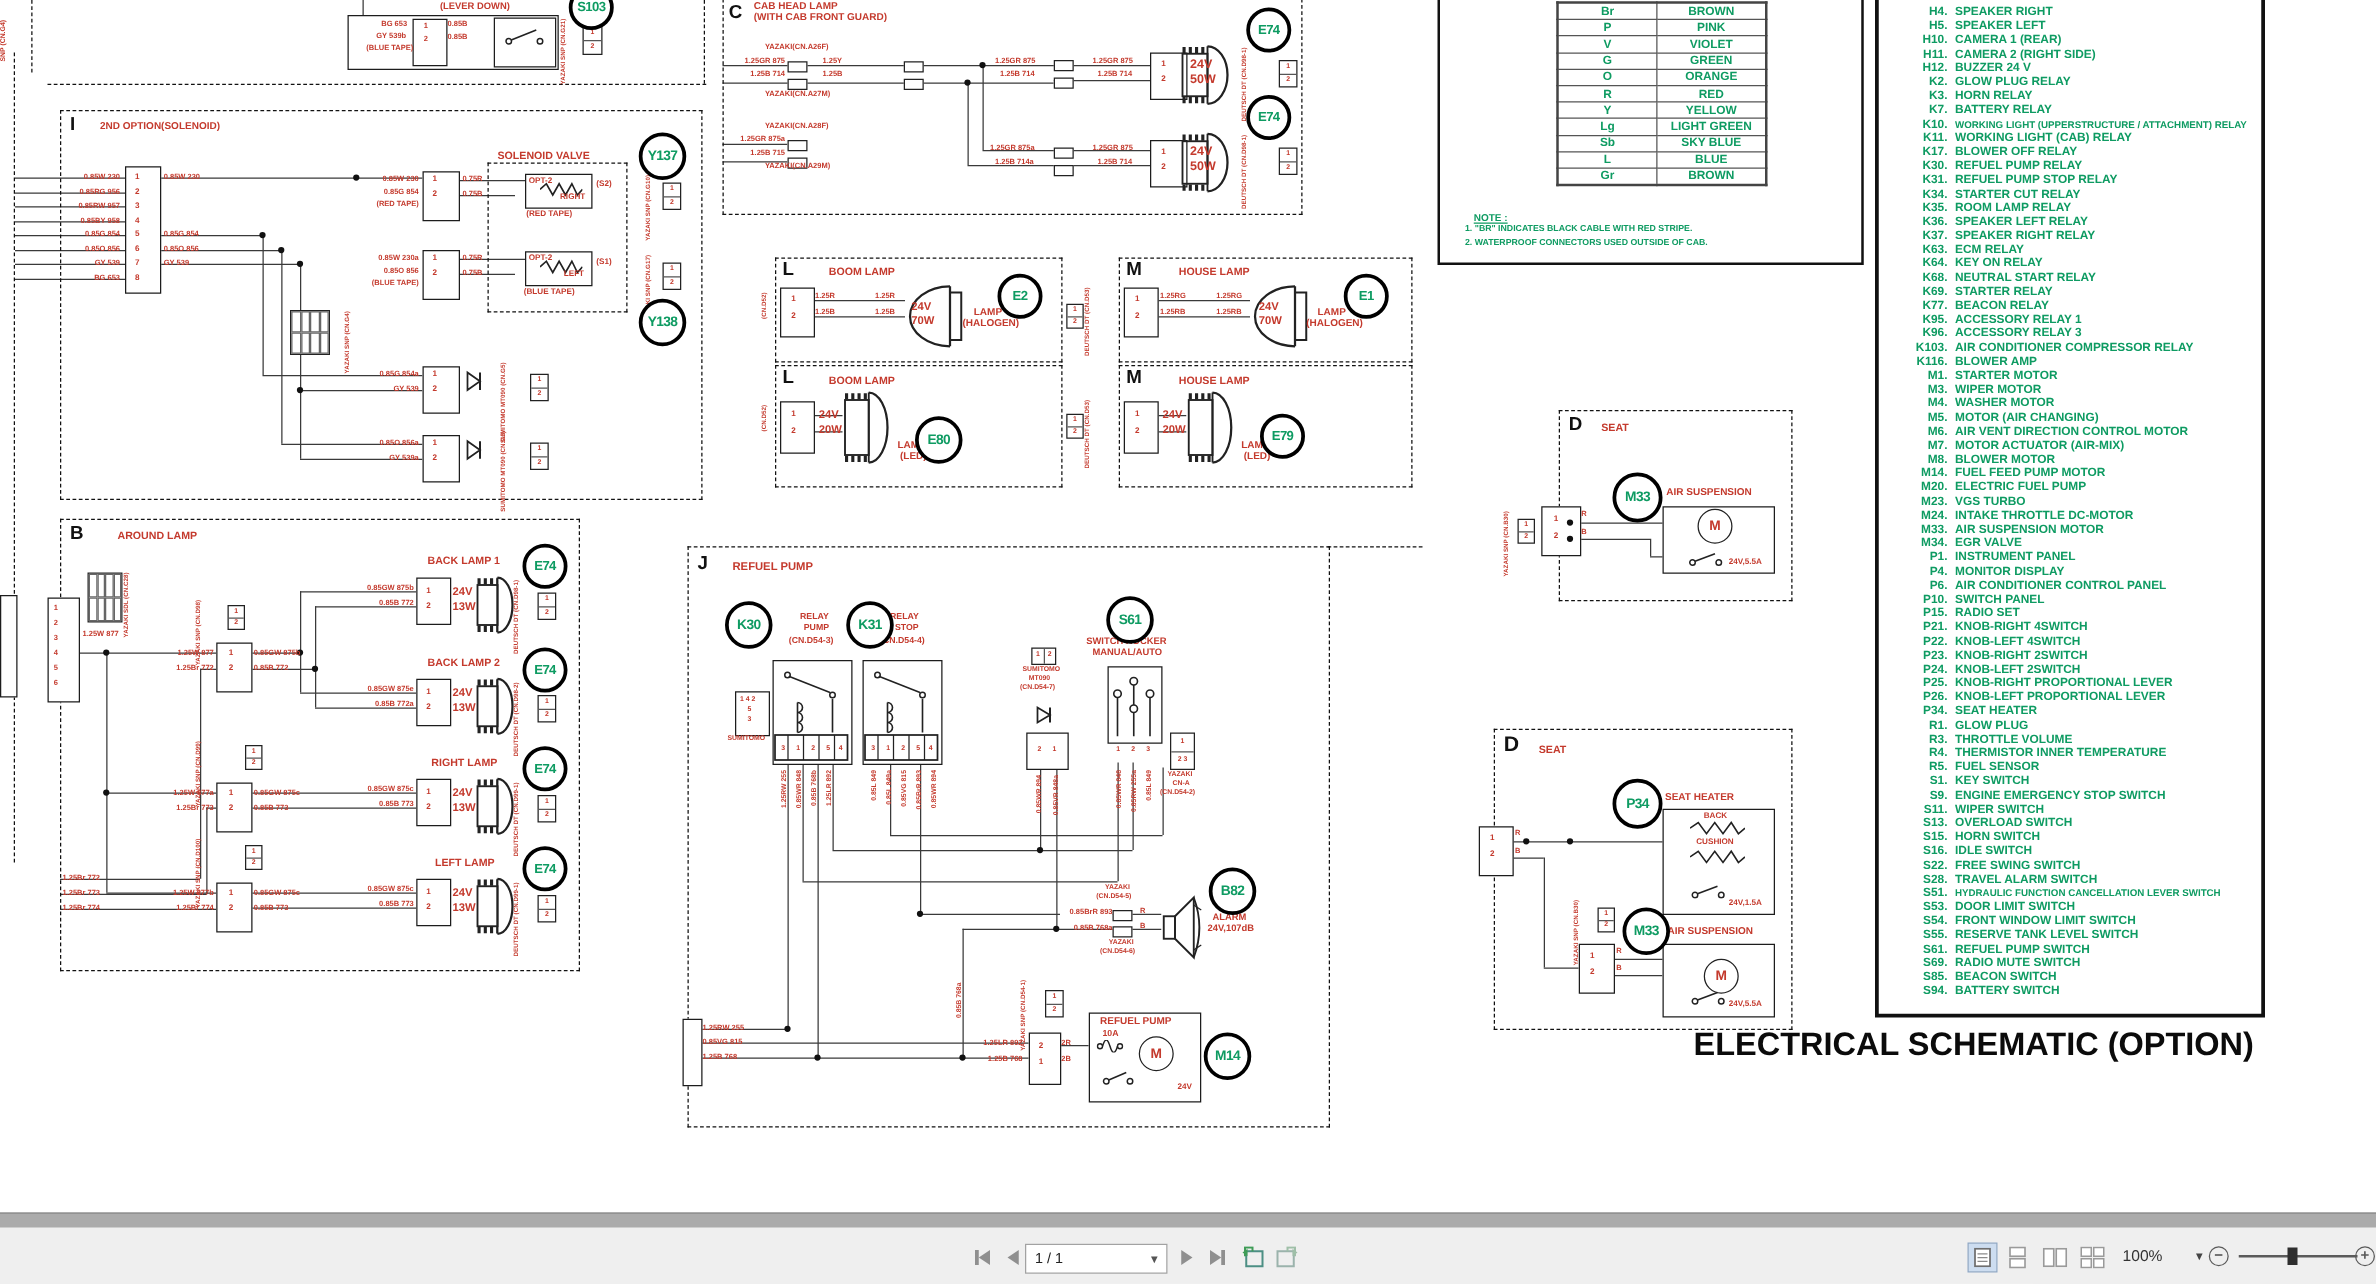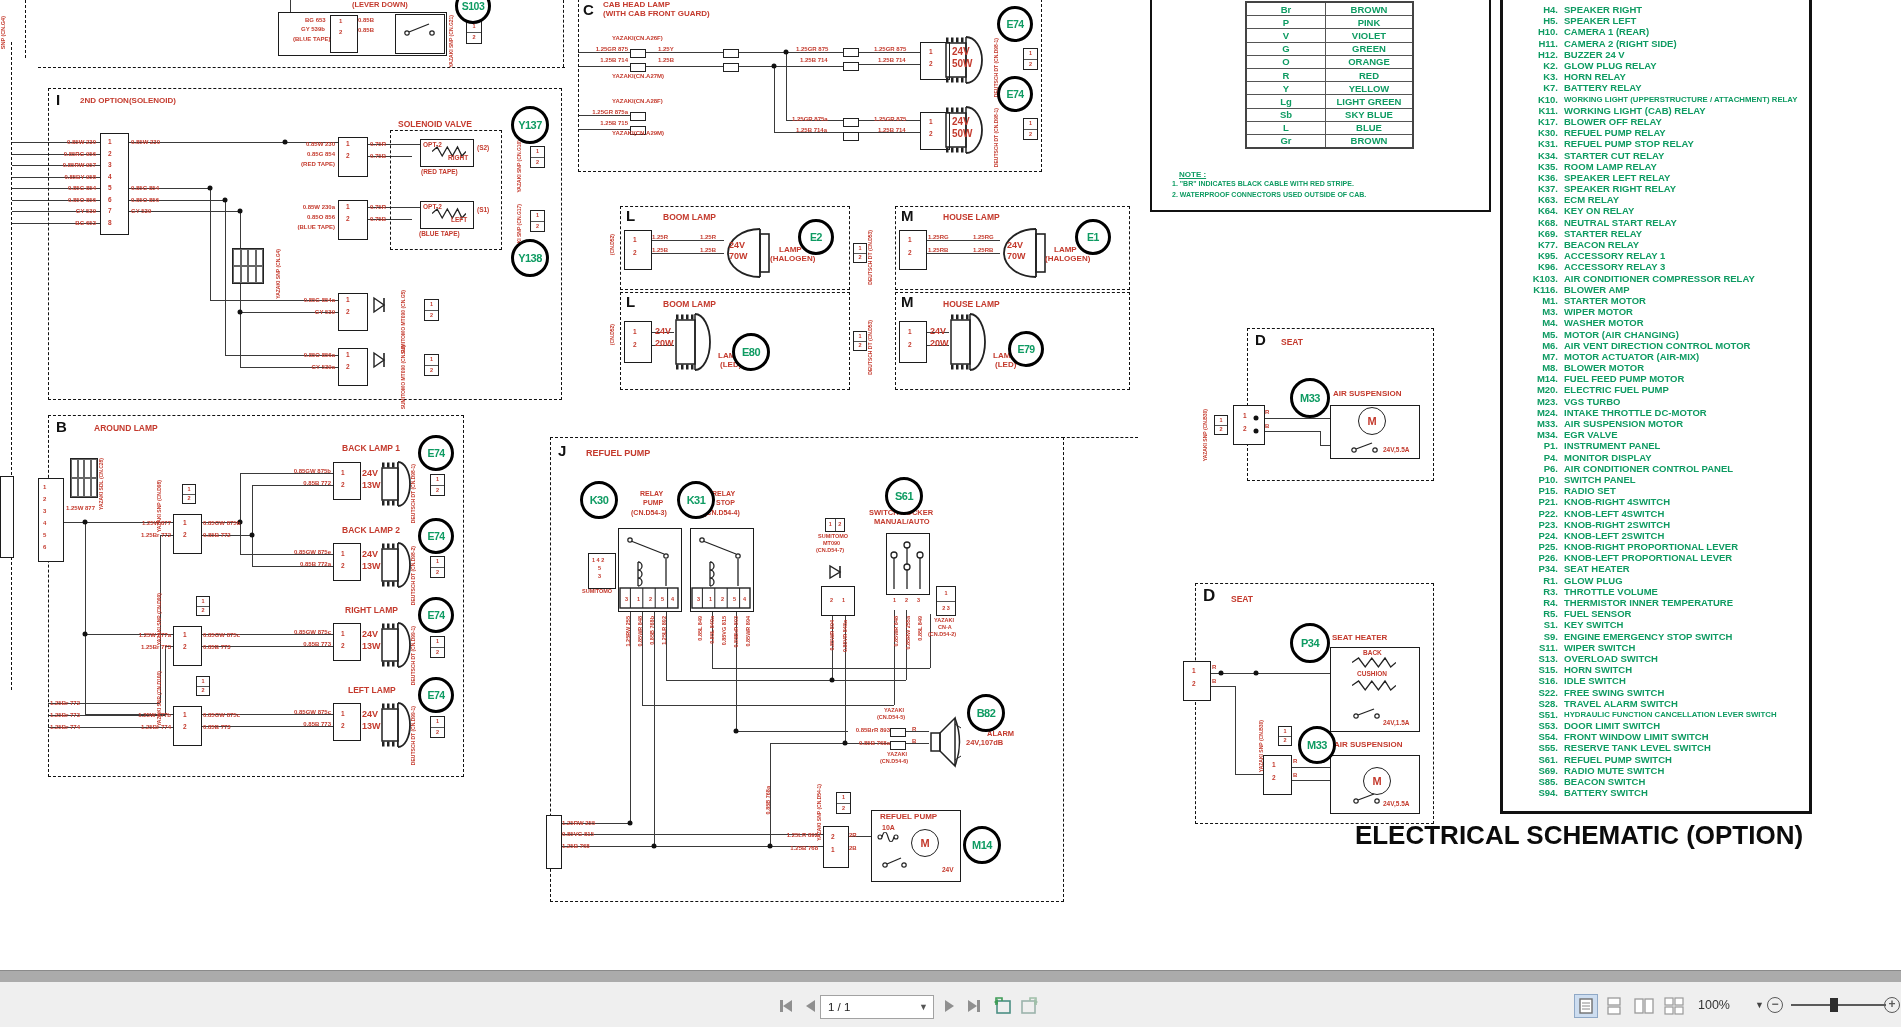--- a/index.html
+++ b/index.html
@@ -893,21 +893,21 @@
           <span class="lb" style="left: 938px; top: 625px; font-size: 5.5px;">CN-A</span>
           <span class="lb" style="left: 928px; top: 632px; font-size: 5.5px;">(CN.D54-2)</span>
           <span class="lb" style="left: 884px; top: 708px; font-size: 5.5px;">YAZAKI</span>
           <span class="lb" style="left: 877px; top: 715px; font-size: 5.5px;">(CN.D54-5)</span>
           <span class="lb" style="left: 848px; top: 727px; font-size: 6px; width: 42px; text-align: right;">0.85BrR 893</span>
           <span class="lb" style="left: 850px; top: 740px; font-size: 6px; width: 40px; text-align: right;">0.85B 768a</span>
           <span class="lb" style="left: 912px; top: 726px; font-size: 6px;">R</span>
           <span class="lb" style="left: 912px; top: 738px; font-size: 6px;">B</span>
           <span class="lb" style="left: 887px; top: 752px; font-size: 5.5px;">YAZAKI</span>
           <span class="lb" style="left: 880px; top: 759px; font-size: 5.5px;">(CN.D54-6)</span>
-          <span class="lb" style="left: 970px; top: 730px; font-size: 7.5px; margin-left: 17px;">ALARM</span>
+          <span class="lb" style="left: 970px; top: 730px; font-size: 7.5px;">ALARM</span>
           <span class="lb" style="left: 966px; top: 739px; font-size: 7.5px;">24V,107dB</span>
           <span class="lb rot" style="left: 766px; top: 786px; font-size: 5.5px;">0.85B 768a</span>
           <span class="lb rot" style="left: 817px; top: 784px; font-size: 5px;">YAZAKI SNP (CN.D54-1)</span>
           <span class="lb" style="left: 880px; top: 813px; font-size: 8px;">REFUEL PUMP</span>
           <span class="lb" style="left: 882px; top: 824px; font-size: 7px;">10A</span>
           <span class="lb" style="left: 942px; top: 867px; font-size: 6.5px;">24V</span>
           <span class="lb" style="left: 831px; top: 834px; font-size: 6.5px;">2</span>
           <span class="lb" style="left: 831px; top: 847px; font-size: 6.5px;">1</span>
           <span class="lb" style="left: 849px; top: 832px; font-size: 6px;">2R</span>
           <span class="lb" style="left: 849px; top: 845px; font-size: 6px;">2B</span>

